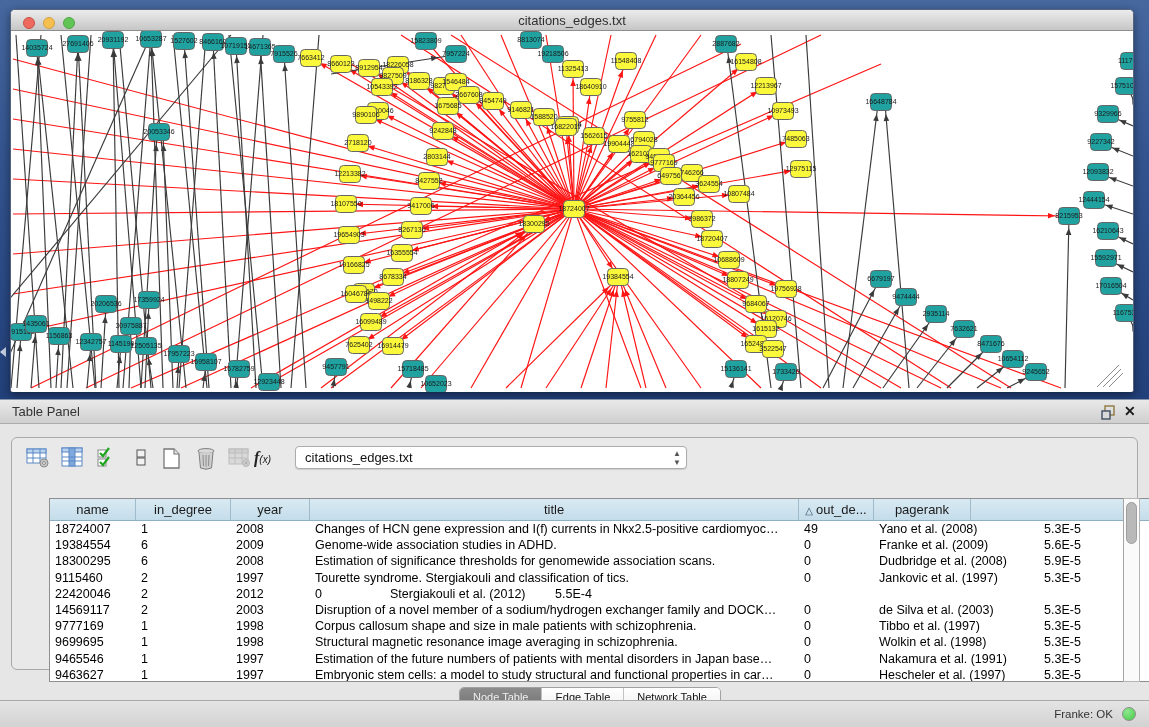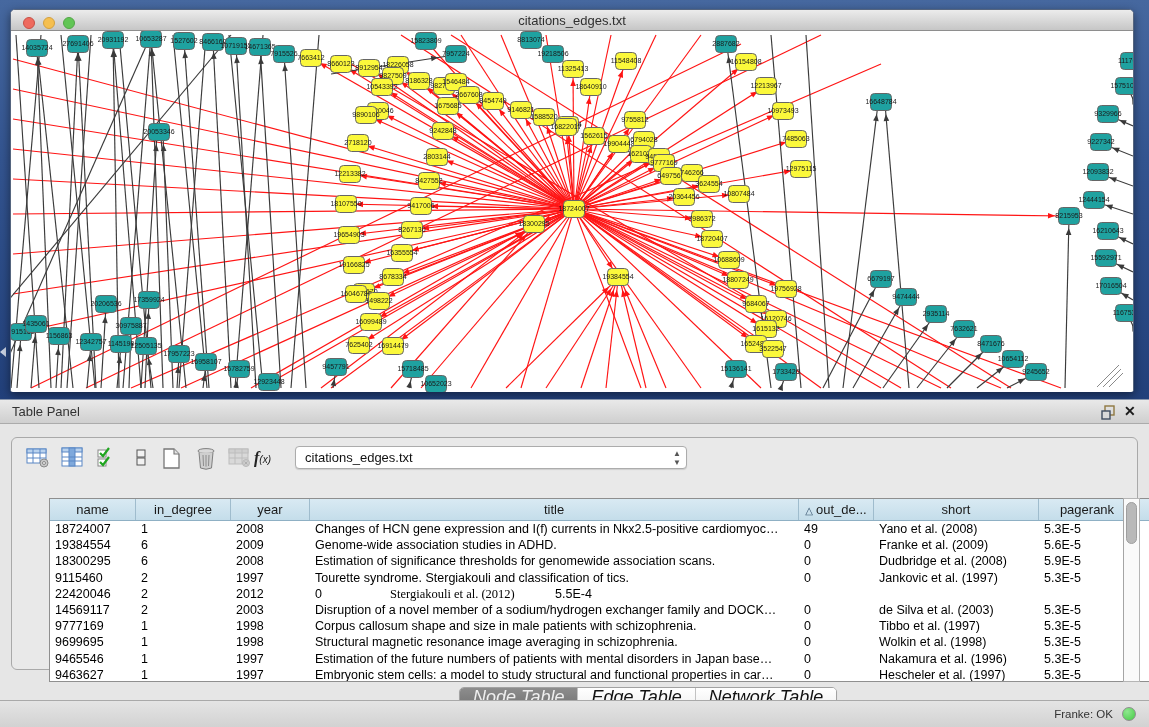--- a/index.html
+++ b/index.html
@@ -68,23 +68,23 @@
     overflow:hidden; white-space:nowrap; }
   #vscroll { left:1111px; top:60px; width:17px; height:184px; background:#FAFAFA;
     border:1px solid #B5B5B5; border-left:1px solid #A5A5A5; }
   #vscroll-thumb { left:2px; top:3px; width:11px; height:42px; background:#B9B9B9;
     border-radius:6px; border:1px solid #9F9F9F; cursor:pointer; }
 
   
   #table-tabs { left:447px; top:249px; height:21px; display:flex;
     border:1px solid #A2A2A2; border-radius:5px; overflow:hidden;
     background:#FFF; box-shadow:0 1px 1px rgba(0,0,0,.15); }
-  .seg-tab { font-size:18px; line-height:19px; padding:0 13px; color:#111;
+  .seg-tab { font-size:11px; line-height:19px; padding:0 13px; color:#111;
     background:linear-gradient(180deg,#FFFFFF,#F1F1F1); border-left:1px solid #C2C2C2;
-    cursor:pointer; white-space:nowrap;font-style:italic; }
+    cursor:pointer; white-space:nowrap; }
   .seg-tab:first-child { border-left:none; }
   .seg-tab.selected { background:linear-gradient(180deg,#8D8D8D,#747474); color:#EFEFEF; }
 
   
   #status-bar { left:0; top:700px; width:1149px; height:27px;
     background:linear-gradient(180deg,#E4E4E4,#D2D2D2); border-top:1px solid #A9A9A9; }
   #memory-label { right:36px; top:7px; font-size:11.5px; color:#333; }
   #memory-dot { right:13px; top:6px; width:14px; height:14px; border-radius:50%;
     background:radial-gradient(circle at 35% 30%, #7FE07F, #38B838);
     border:1px solid #8E8E8E; }
@@ -749,21 +749,20 @@
       </div>
     </div>
 
     <div id="data-table" class="abs">
       <div id="header-row">
           <div class="hcell" style="width: 86px;">name</div>
           <div class="hcell" style="width: 95px;">in_degree</div>
           <div class="hcell" style="width: 79px;">year</div>
           <div class="hcell" style="width: 489px;">title</div>
           <div class="hcell" style="width: 75px;"><span class="sort-glyph">△</span>out_de...</div>
-          <div class="hcell" style="width: 165px;">short</div>
           <div class="hcell" style="width: 97px;">pagerank</div>
         </div>
       <div id="table-rows">
           <div class="trow">
             <div class="tcell" style="width: 86px;">18724007</div>
             <div class="tcell" style="width: 95px;">1</div>
             <div class="tcell" style="width: 79px;">2008</div>
             <div class="tcell" style="width: 489px;">Changes of HCN gene expression and I(f) currents in Nkx2.5-positive cardiomyoc…</div>
             <div class="tcell" style="width: 75px;">49</div>
             <div class="tcell" style="width: 165px;">Yano et al. (2008)</div>
@@ -794,21 +793,21 @@
             <div class="tcell" style="width: 489px;">Tourette syndrome. Stergiakouli and classification of tics.</div>
             <div class="tcell" style="width: 75px;">0</div>
             <div class="tcell" style="width: 165px;">Jankovic et al. (1997)</div>
             <div class="tcell" style="width: 97px;">5.3E-5</div>
           </div>
           <div class="trow">
             <div class="tcell" style="width: 86px;">22420046</div>
             <div class="tcell" style="width: 95px;">2</div>
             <div class="tcell" style="width: 79px;">2012</div>
             <div class="tcell" style="width: 75px;">0</div>
-            <div class="tcell" style="width: 165px; font-family: Liberation Serif, serif;">Stergiakouli et al. (2012)</div>
+            <div class="tcell" style="width: 165px;">Stergiakouli et al. (2012)</div>
             <div class="tcell" style="width: 97px;">5.5E-4</div>
           </div>
           <div class="trow">
             <div class="tcell" style="width: 86px;">14569117</div>
             <div class="tcell" style="width: 95px;">2</div>
             <div class="tcell" style="width: 79px;">2003</div>
             <div class="tcell" style="width: 489px;">Disruption of a novel member of a sodium/hydrogen exchanger family and DOCK…</div>
             <div class="tcell" style="width: 75px;">0</div>
             <div class="tcell" style="width: 165px;">de Silva et al. (2003)</div>
             <div class="tcell" style="width: 97px;">5.3E-5</div>
@@ -830,21 +829,21 @@
             <div class="tcell" style="width: 75px;">0</div>
             <div class="tcell" style="width: 165px;">Wolkin et al. (1998)</div>
             <div class="tcell" style="width: 97px;">5.3E-5</div>
           </div>
           <div class="trow">
             <div class="tcell" style="width: 86px;">9465546</div>
             <div class="tcell" style="width: 95px;">1</div>
             <div class="tcell" style="width: 79px;">1997</div>
             <div class="tcell" style="width: 489px;">Estimation of the future numbers of patients with mental disorders in Japan base…</div>
             <div class="tcell" style="width: 75px;">0</div>
-            <div class="tcell" style="width: 165px;">Nakamura et al. (1996)</div>
+            <div class="tcell" style="width: 165px;">Nakamura et al. (1991)</div>
             <div class="tcell" style="width: 97px;">5.3E-5</div>
           </div>
           <div class="trow">
             <div class="tcell" style="width: 86px;">9463627</div>
             <div class="tcell" style="width: 95px;">1</div>
             <div class="tcell" style="width: 79px;">1997</div>
             <div class="tcell" style="width: 489px;">Embryonic stem cells: a model to study structural and functional properties in car…</div>
             <div class="tcell" style="width: 75px;">0</div>
             <div class="tcell" style="width: 165px;">Hescheler et al. (1997)</div>
             <div class="tcell" style="width: 97px;">5.3E-5</div>

